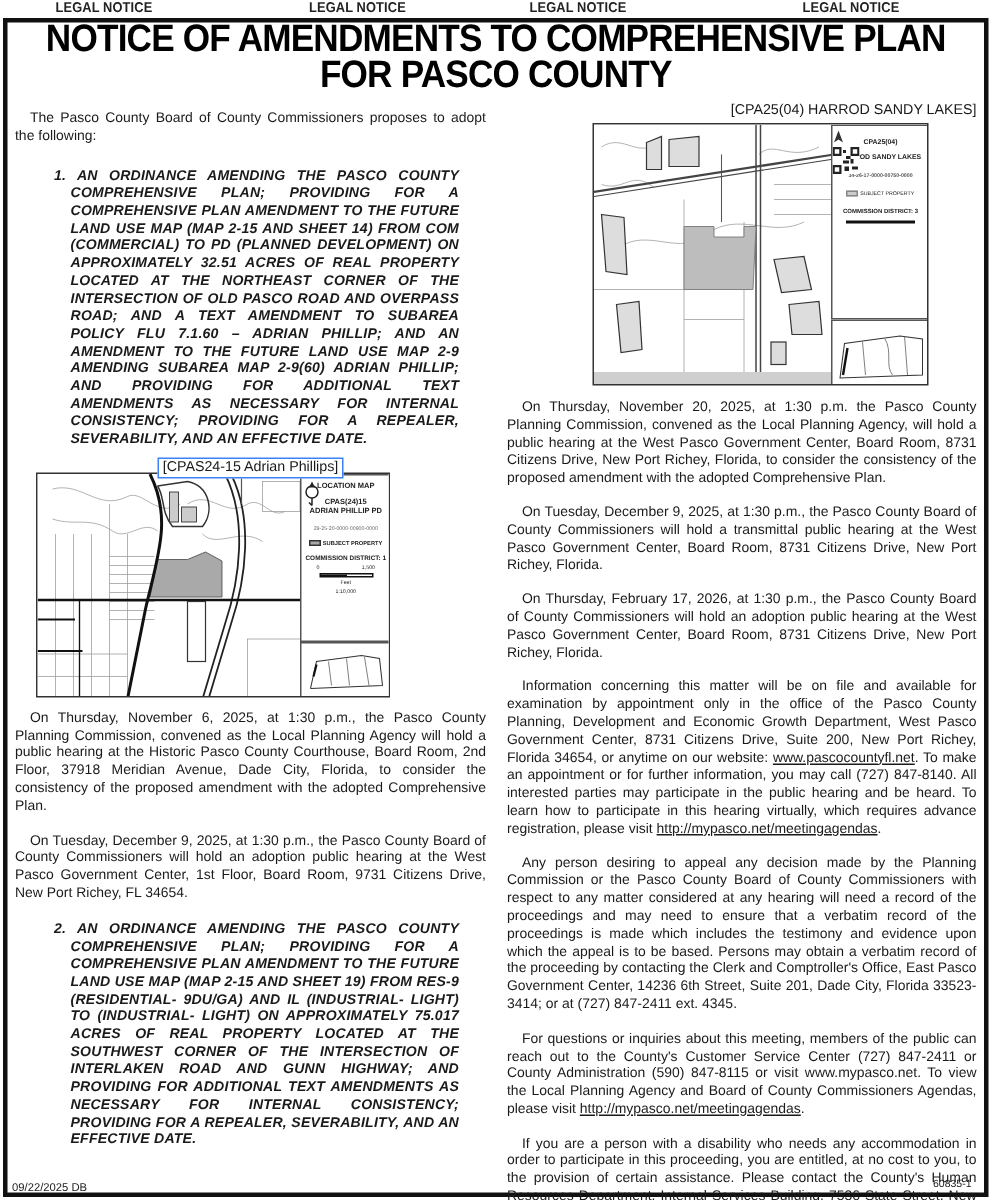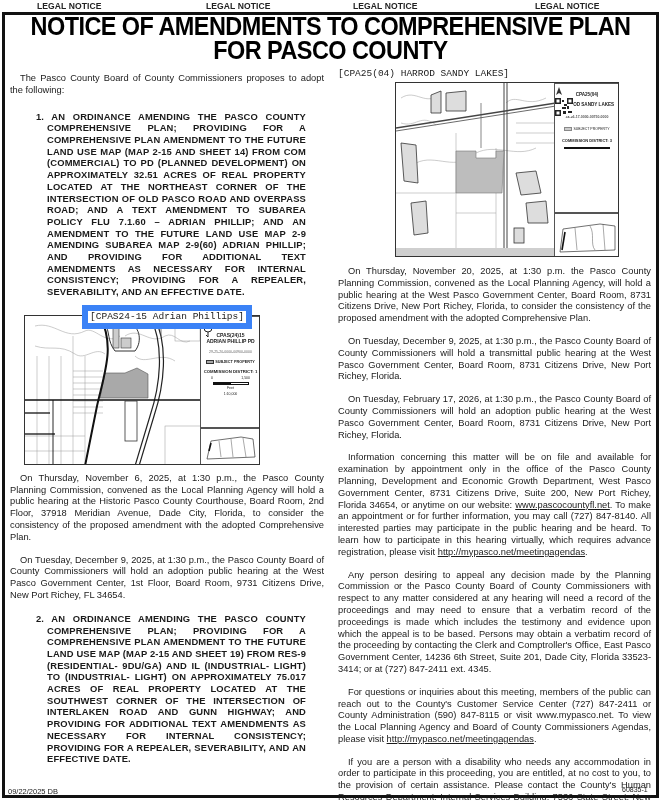--- a/index.html
+++ b/index.html
@@ -11,25 +11,25 @@
 
   .frame { position: absolute; left: 2px; top: 12px; width: 657px; height: 786px; border: 3px solid #111; }
 
   .headline { position: absolute; left: 0; top: 14px; width: 661px; text-align: center; font-weight: bold; font-size: 25.5px; line-height: 24px; letter-spacing: -0.6px; color: #000; transform: scaleX(0.92); transform-origin: center; }
 
   .col { position: absolute; font-size: 9.3px; line-height: 11.8px; color: #1a1a1a; text-align: justify; }
   .col.left { left: 10px; top: 73px; width: 314px; }
   .col.right { left: 338px; top: 68px; width: 313px; }
 
   .para { text-indent: 10px; margin-bottom: 11px; }
-  .ord { font-weight: bold; font-size: 9.4px; line-height: 11.7px; margin-left: 26px; padding-left: 11px; text-indent: -11px; width: 270px; letter-spacing: 0.15px; text-align: justify; }
+  .ord { font-weight: bold; font-size: 9.4px; line-height: 11.7px; margin-left: 26px; padding-left: 11px; text-indent: -11px; width: 270px; letter-spacing: 0.15px; text-align: justify; font-style: italic; }
   .ord-wrap { margin-top: 14px; }
 
-  .caption { text-align: left; font-size: 9.5px; line-height: 12px; font-family: Liberation Mono, monospace; }
-  .caption.boxed { display: inline-block; border: 6px solid #3b82f6; padding: 0 2px; background: #fff; position: relative; z-index: 2; }
+  .caption { text-align: right; font-size: 9.5px; line-height: 12px; }
+  .caption.boxed { display: inline-block; border: 1px solid #3b82f6; padding: 0 2px; background: #fff; position: relative; z-index: 2; }
 
   .map { position: relative; border: 1px solid #333; background: #fff; overflow: hidden; }
   .map svg { position: absolute; left: 0; top: 0; }
   .legend { position: absolute; background: #fff; border: 1px solid #555; text-align: center; font-size: 4.6px; line-height: 6px; font-weight: bold; color: #222; }
   .legend .t { margin-top: 4px; }
   .inset { position: absolute; border: 1px solid #555; background: #fff; }
 
   a.lnk { color: #1a1a1a; text-decoration: underline; }
   .foot-left { position: absolute; left: 8px; top: 787px; font-size: 7.5px; color: #222; }
   .foot-right { position: absolute; left: 622px; top: 786px; font-size: 7px; color: #222; }
@@ -222,21 +222,21 @@
         <path d="M5 38 L8 15 L30 12 L45 10 L60 12 L60 36 Z" fill="none" stroke="#333" stroke-width="0.7"></path>
         <path d="M20 14 L22 36 M35 12 C40 20 35 30 40 36 M48 10 L50 36" stroke="#555" stroke-width="0.5" fill="none"></path>
         <path d="M7 36 L10 18" stroke="#111" stroke-width="1.6"></path>
       </svg>
     </div>
   </div>
 
   <div style="height:9px"></div>
   <p class="para">On Thursday, November 20, 2025, at 1:30 p.m. the Pasco County Planning Commission, convened as the Local Planning Agency, will hold a public hearing at the West Pasco Government Center, Board Room, 8731 Citizens Drive, New Port Richey, Florida, to consider the consistency of the proposed amendment with the adopted Comprehensive Plan.</p>
   <p class="para">On Tuesday, December 9, 2025, at 1:30 p.m., the Pasco County Board of County Commissioners will hold a transmittal public hearing at the West Pasco Government Center, Board Room, 8731 Citizens Drive, New Port Richey, Florida.</p>
-  <p class="para">On Tuesday, February 17, 2026, at 1:30 p.m., the Pasco County Board of County Commissioners will hold an adoption public hearing at the West Pasco Government Center, Board Room, 8731 Citizens Drive, New Port Richey, Florida.</p>
+  <p class="para">On Thursday, February 17, 2026, at 1:30 p.m., the Pasco County Board of County Commissioners will hold an adoption public hearing at the West Pasco Government Center, Board Room, 8731 Citizens Drive, New Port Richey, Florida.</p>
   <p class="para"><span>Information concerning this matter will be on file and available for examination by appointment only in the office of the Pasco County Planning, Development and Economic Growth Department, West Pasco Government Center, 8731 Citizens Drive, Suite 200, New Port Richey, Florida 34654, or anytime on our website: </span><a class="lnk">www.pascocountyfl.net</a><span>. To make an appointment or for further information, you may call (727) 847-8140. All interested parties may participate in the public hearing and be heard. To learn how to participate in this hearing virtually, which requires advance registration, please visit </span><a class="lnk">http://mypasco.net/meetingagendas</a><span>.</span></p>
   <p class="para">Any person desiring to appeal any decision made by the Planning Commission or the Pasco County Board of County Commissioners with respect to any matter considered at any hearing will need a record of the proceedings and may need to ensure that a verbatim record of the proceedings is made which includes the testimony and evidence upon which the appeal is to be based. Persons may obtain a verbatim record of the proceeding by contacting the Clerk and Comptroller's Office, East Pasco Government Center, 14236 6th Street, Suite 201, Dade City, Florida 33523-3414; or at (727) 847-2411 ext. 4345.</p>
   <p class="para"><span>For questions or inquiries about this meeting, members of the public can reach out to the County's Customer Service Center (727) 847-2411 or County Administration (590) 847-8115 or visit www.mypasco.net. To view the Local Planning Agency and Board of County Commissioners Agendas, please visit </span><a class="lnk">http://mypasco.net/meetingagendas</a><span>.</span></p>
   <p class="para" style="margin-bottom:6px">If you are a person with a disability who needs any accommodation in order to participate in this proceeding, you are entitled, at no cost to you, to the provision of certain assistance. Please contact the County's Human Resources Department, Internal Services Building, 7536 State Street, New Port Richey, Florida 34654, (727) 847-8030 (V) at least 7 days before the public hearing, or immediately upon receiving this notification if the time before the public hearing is less than 7 days; if you are hearing or voice impaired, call 711.</p>
 
 </div>
 
 <div class="foot-left">09/22/2025 DB</div>
 <div class="foot-right">60835-1</div>
 

